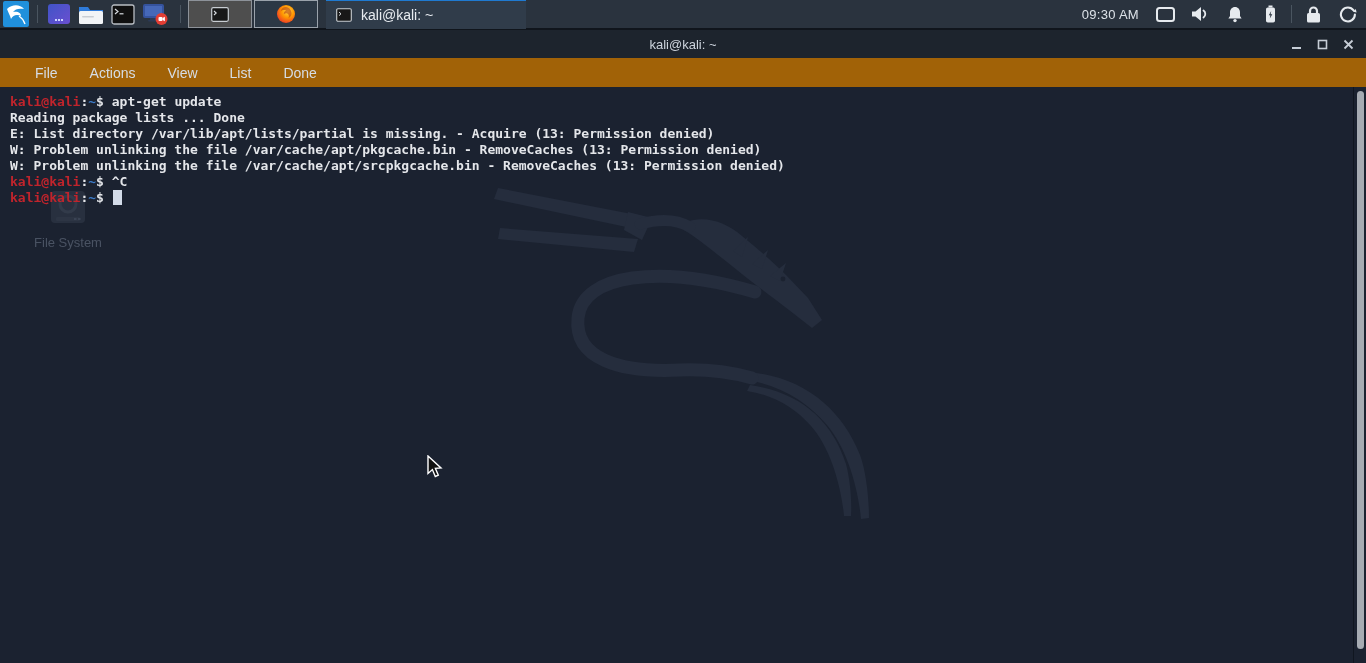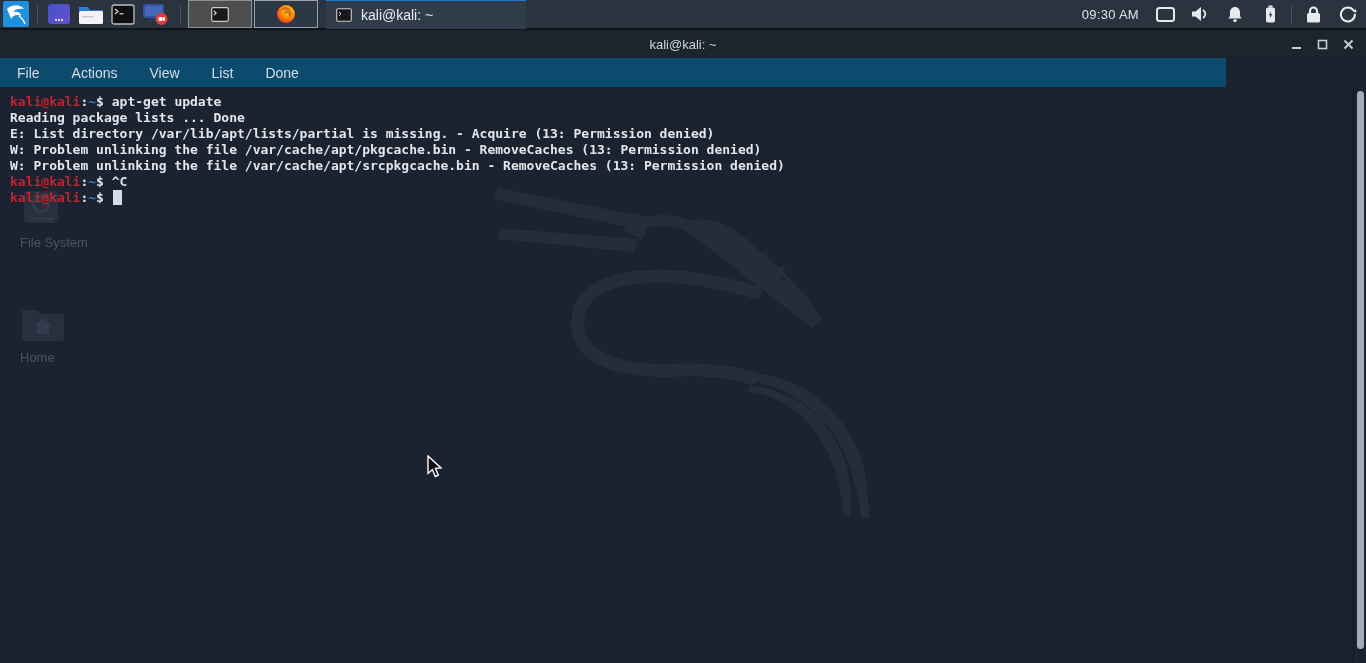--- a/index.html
+++ b/index.html
@@ -26,29 +26,29 @@
   .clock{color:#dce2e8;font-size:13px;margin-right:16px;letter-spacing:.3px;}
   .tray{display:flex;align-items:center;gap:15px;}
   .tray .t-ico{display:flex;align-items:center;justify-content:center;width:20px;height:20px;cursor:pointer;}
 
   
   .titlebar{position:absolute;left:0;top:30px;width:1366px;height:28px;background:#1d242d;
             display:flex;align-items:center;justify-content:center;}
   .title{color:#ccd3dc;font-size:13px;}
   .controls{position:absolute;right:8px;top:0;height:28px;display:flex;align-items:center;gap:6px;}
   .ctrl{width:20px;height:20px;border:none;background:transparent;display:flex;align-items:center;justify-content:center;cursor:pointer;}
-  .menubar{position:absolute;left:0;top:58px;width:1226px;height:29px;background:#0c4a6e;
-           display:flex;align-items:center;padding-left:14px;gap:26px;}
+  .menubar{position:absolute;left:0;top:58px;width:1366px;height:29px;background:#a16207;
+           display:flex;align-items:center;padding-left:32px;gap:26px;}
   .menu-item{color:#d6dde6;font-size:14px;padding:2px 3px;cursor:pointer;}
 
   .term-body{position:absolute;left:0;top:87px;width:1366px;height:576px;background:var(--termbg);overflow:hidden;}
 
   
   .wallpaper{position:absolute;inset:0;}
-  .desk-icon{position:absolute;width:96px;text-align:left;opacity:.55;cursor:pointer;}
+  .desk-icon{position:absolute;width:96px;text-align:center;opacity:.55;cursor:pointer;}
   .desk-icon .lbl{display:block;margin-top:4px;color:#707a8c;font-size:13px;}
   .desk-fs{left:20px;top:102px;}
   .desk-home{left:20px;top:217px;}
 
   
   .term-text{position:absolute;left:10px;top:7px;font-family:"DejaVu Sans Mono","Liberation Mono",monospace;
              font-size:13px;line-height:16px;font-weight:bold;white-space:pre;}
   .line{height:16px;}
   .c-fg{color:var(--fg);} .c-red{color:var(--red);text-align:right;} .c-blue{color:var(--blue);}
   .block-cursor{display:inline-block;width:9px;height:15px;background:#d3dbe8;vertical-align:-3px;margin-left:1px;}
@@ -244,27 +244,20 @@
         <svg width="42" height="38" viewBox="0 0 42 38">
           <rect x="4" y="2" width="34" height="32" rx="4" fill="#343d4c"></rect>
           <circle cx="21" cy="15" r="8" fill="none" stroke="#465061" stroke-width="3"></circle>
           <rect x="9" y="28" width="24" height="4" rx="1.5" fill="#3d4656"></rect>
           <rect x="27" y="29" width="2.5" height="2" fill="#545f72"></rect>
             <rect x="31" y="29" width="2.5" height="2" fill="#545f72"></rect>
         </svg>
         <span class="lbl">File System</span>
       </div>
 
-      <div class="desk-icon desk-home">
-        <svg width="46" height="38" viewBox="0 0 46 38">
-          <path d="M2,6 h15 l3,4 h24 v24 a3,3 0 0 1 -3,3 h-36 a3,3 0 0 1 -3,-3 Z" fill="#343d4c"></path>
-          <path d="M23,14 L14,22 h3 v8 h12 v-8 h3 Z" fill="#4a5466"></path>
-        </svg>
-        <span class="lbl">Home</span>
-      </div>
     </div>
 
     <div class="term-text"><div class="line"><span class="c-red">kali@kali</span><span class="c-fg">:</span><span class="c-blue">~</span><span class="c-fg">$ </span><span class="c-fg">apt-get update</span></div><div class="line"><span class="c-fg">Reading package lists ... Done</span></div><div class="line"><span class="c-fg">E: List directory /var/lib/apt/lists/partial is missing. - Acquire (13: Permission denied)</span></div><div class="line"><span class="c-fg">W: Problem unlinking the file /var/cache/apt/pkgcache.bin - RemoveCaches (13: Permission denied)</span></div><div class="line"><span class="c-fg">W: Problem unlinking the file /var/cache/apt/srcpkgcache.bin - RemoveCaches (13: Permission denied)</span></div><div class="line"><span class="c-red">kali@kali</span><span class="c-fg">:</span><span class="c-blue">~</span><span class="c-fg">$ </span><span class="c-fg">^C</span></div><div class="line"><span class="c-red">kali@kali</span><span class="c-fg">:</span><span class="c-blue">~</span><span class="c-fg">$ </span><span class="block-cursor"></span></div></div>
 
     <div class="sbar">
       <div class="sthumb"></div>
     </div>
   </div>
 
   <svg class="mouse" width="17" height="24" viewBox="0 0 17 24">

